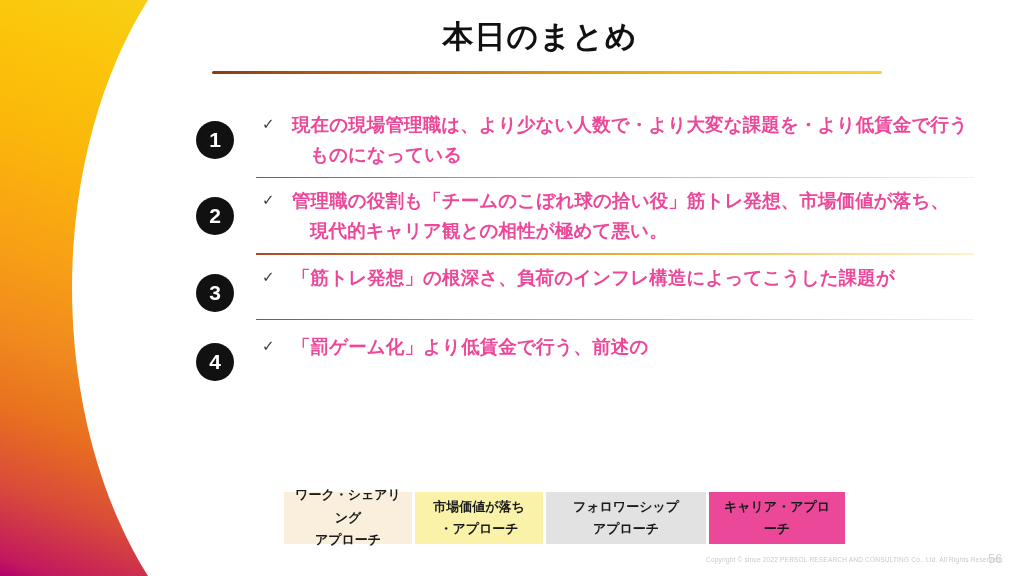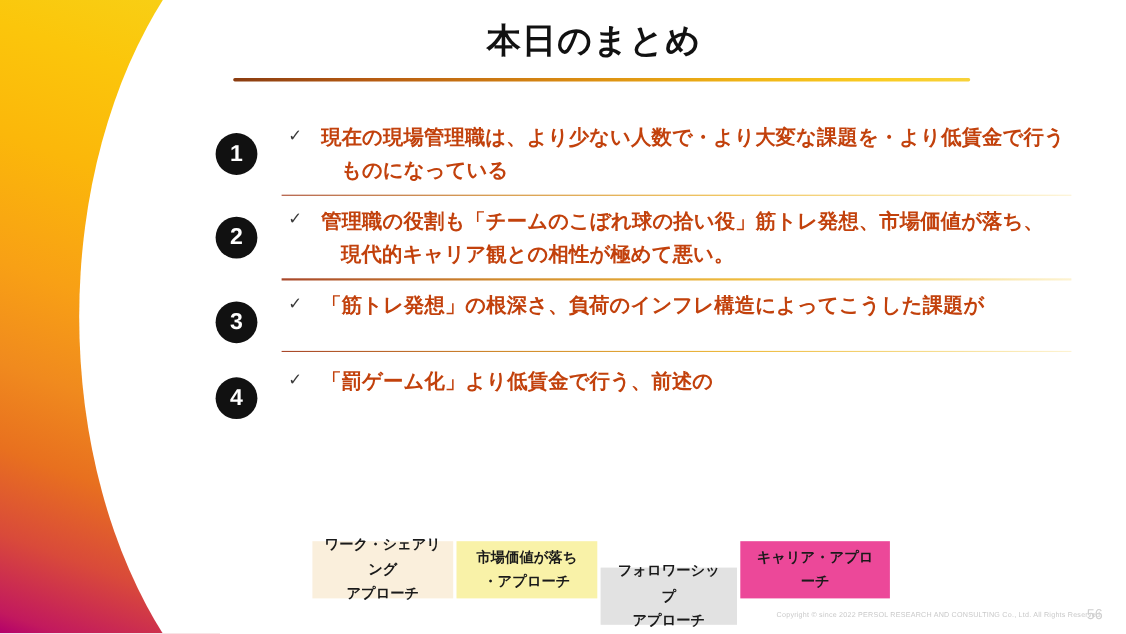--- a/index.html
+++ b/index.html
@@ -111,21 +111,21 @@
     width: 30px;
     margin-top: 8px;
     margin-left: 28px;
     font-size: 15px;
     color: #3a3a3a;
     line-height: 1;
   }
   .body-text {
     flex: 1 1 auto;
     font-size: 18.5px;
-    color: #c2410c;
+    color: #ec4899;
     font-weight: bold;
     line-height: 1.62;
     padding-top: 2px;
     letter-spacing: 0.1px;
   }
   .body-text .l2 {
     display: block;
     padding-left: 18px;
   }
   .sep {
@@ -158,21 +158,21 @@
     font-weight: bold;
     color: #1a1a1a;
     line-height: 1.72;
     padding: 6px 10px;
     box-sizing: border-box;
     height: 52px;
   }
   .box span { display: block; white-space: pre-line; }
   .box-0 { width: 128px; }
   .box-1 { width: 128px; }
-  .box-2 { width: 124px; margin-top: 24px; }
+  .box-2 { width: 160px; }
   .box-3 { width: 136px; }
 
   
   .copyright {
     position: absolute;
     left: 706px;
     top: 556px;
     font-size: 6.5px;
     color: #c9c9c9;
     letter-spacing: 0.2px;

